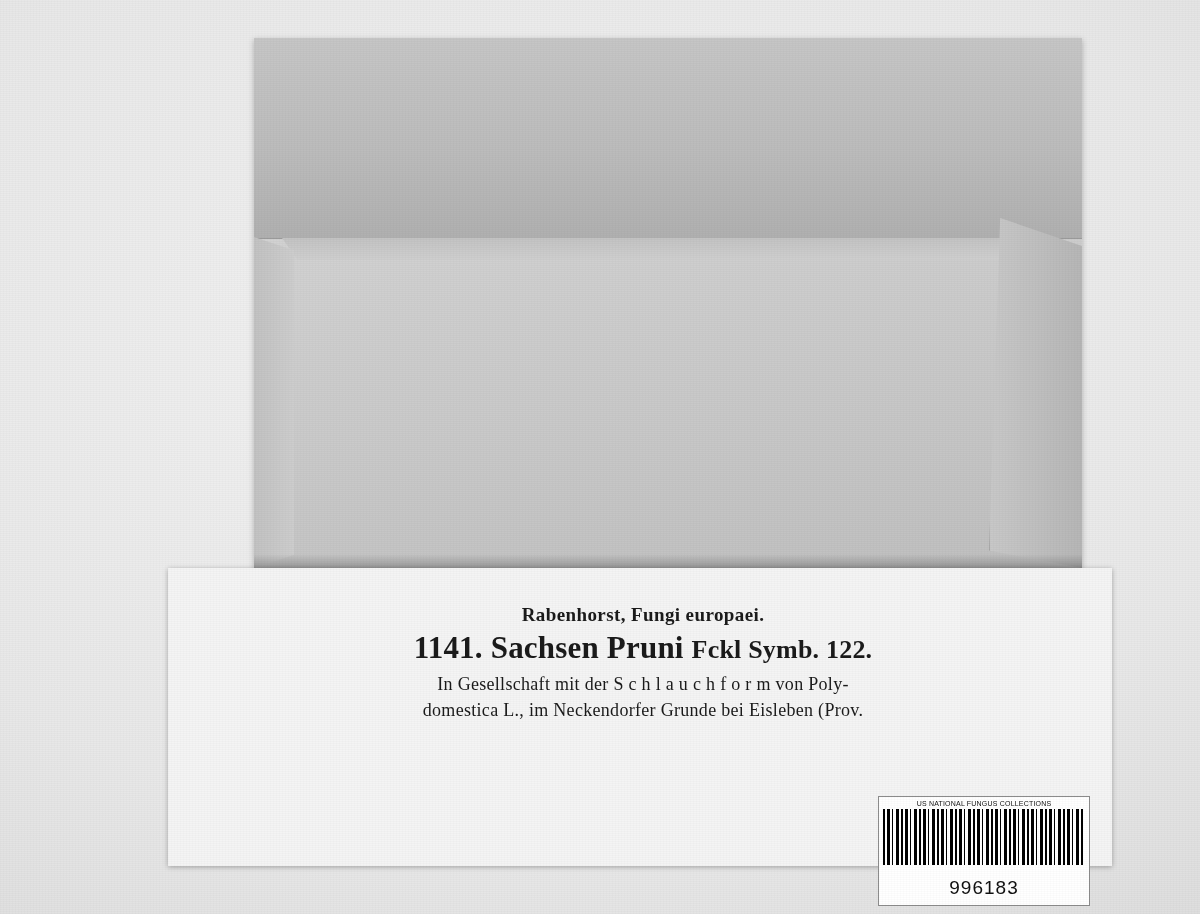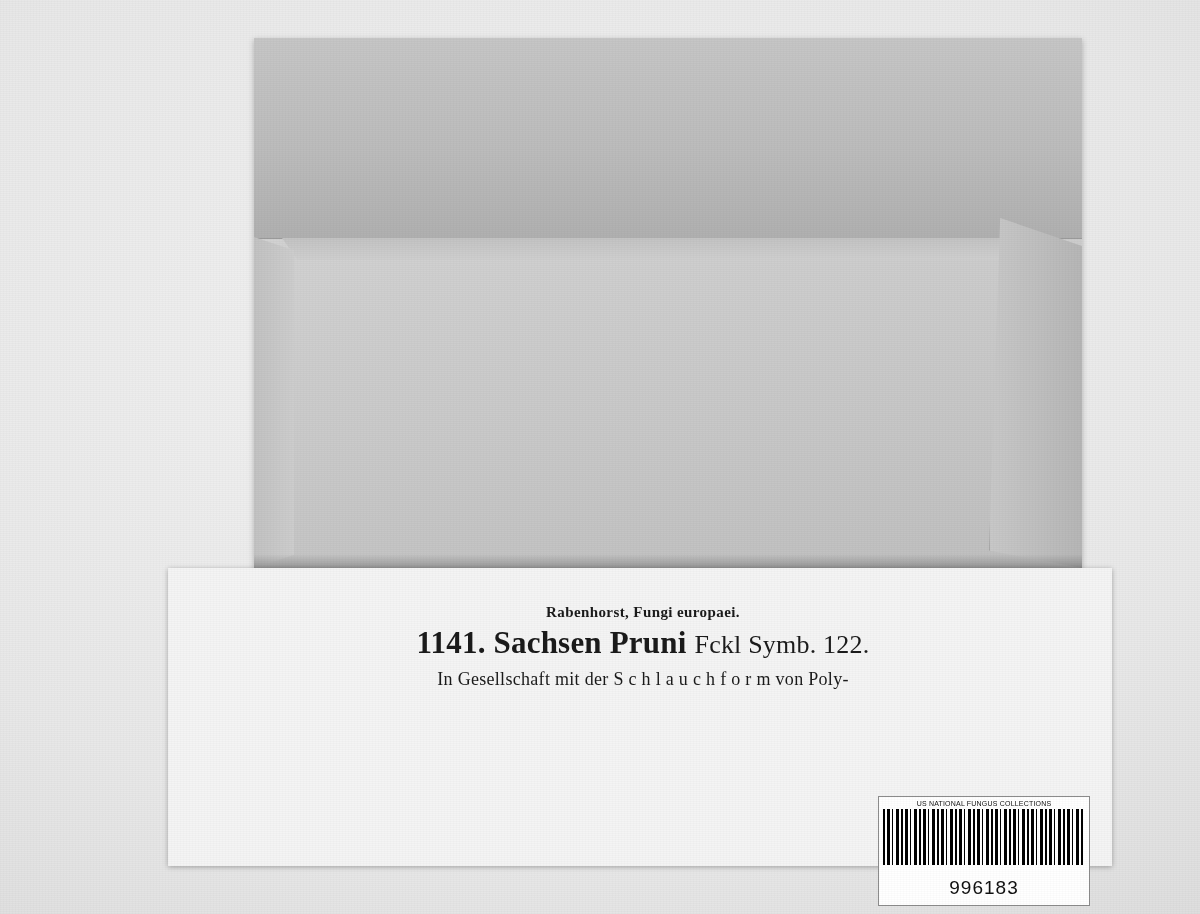--- a/index.html
+++ b/index.html
@@ -102,35 +102,35 @@
   }
   .label-inner {
     position: absolute;
     left: 70px;
     top: 36px;
     width: 810px;
     color: #1b1b1b;
     text-align: center;
   }
   .label-header {
-    font-size: 15px;
+    font-size: 19px;
     letter-spacing: 0.4px;
     font-weight: 600;
     margin-bottom: 4px;
   }
   .label-title {
     font-size: 31px;
     font-weight: 700;
     letter-spacing: 0.2px;
     white-space: nowrap;
     margin-bottom: 6px;
   }
   .label-title .ref {
     font-size: 26px;
-    font-weight: 400;
+    font-weight: 700;
   }
   .label-body {
     font-size: 18px;
     line-height: 1.42;
     text-align: justify;
     text-align-last: center;
     letter-spacing: 0.3px;
   }
   .label-body .ln {
     display: block;
@@ -208,20 +208,21 @@
   <div class="label-card">
     <div class="label-inner">
       <div class="label-header">Rabenhorst, Fungi europaei.</div>
       <div class="label-title">
         <span>1141.</span>
         <span>Sachsen Pruni</span>
         <span class="ref">Fckl Symb. 122.</span>
       </div>
       <div class="label-body">
         <span class="ln">In  Gesellschaft  mit  der  S c h l a u c h f o r m   von  Poly-</span>
+        <span class="ln">domestica  L.,  im  Neckendorfer  Grunde  bei  Eisleben  (Prov.</span>
       </div>
     </div>
   </div>
 
   <div class="barcode-block">
     <div class="barcode-caption">US NATIONAL FUNGUS COLLECTIONS</div>
     <div class="barcode-bars"></div>
     <div class="barcode-number">996183</div>
   </div>
 

